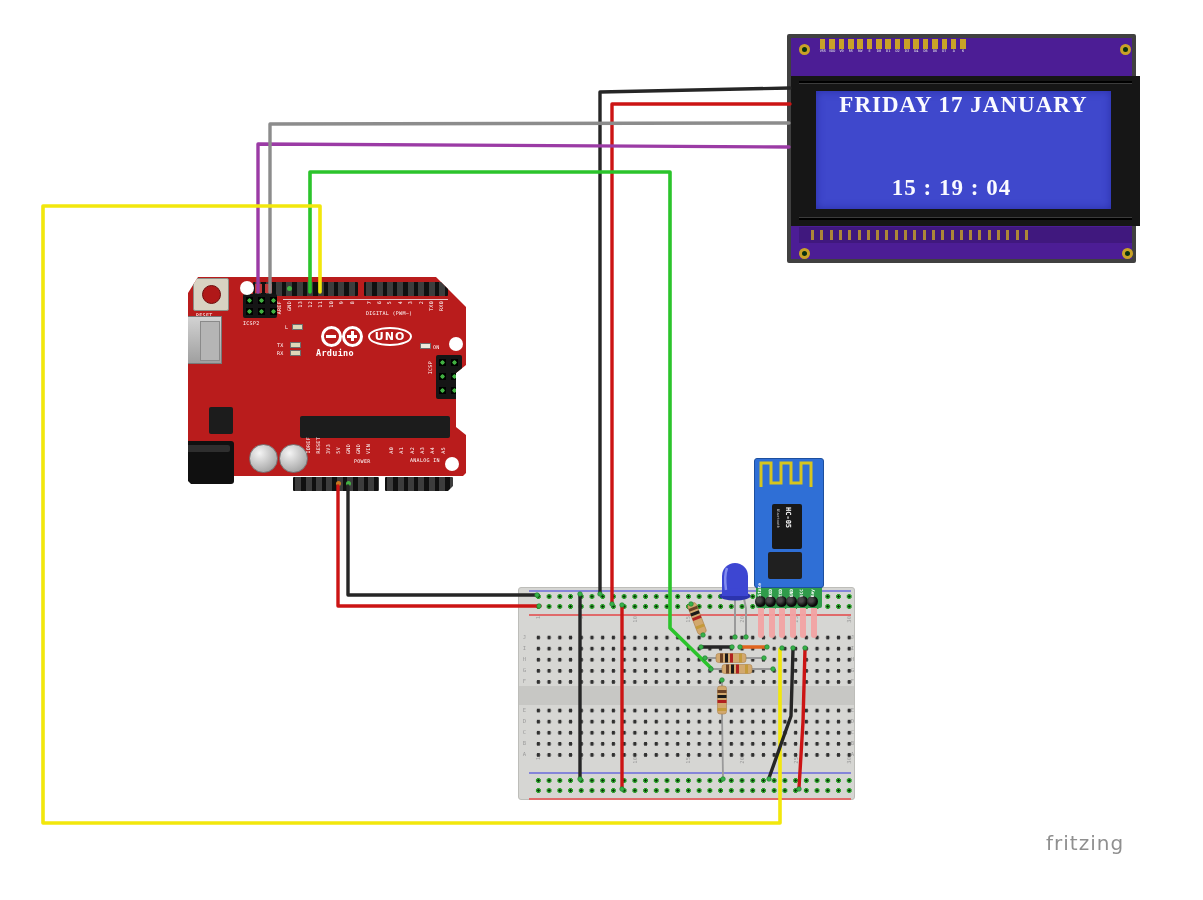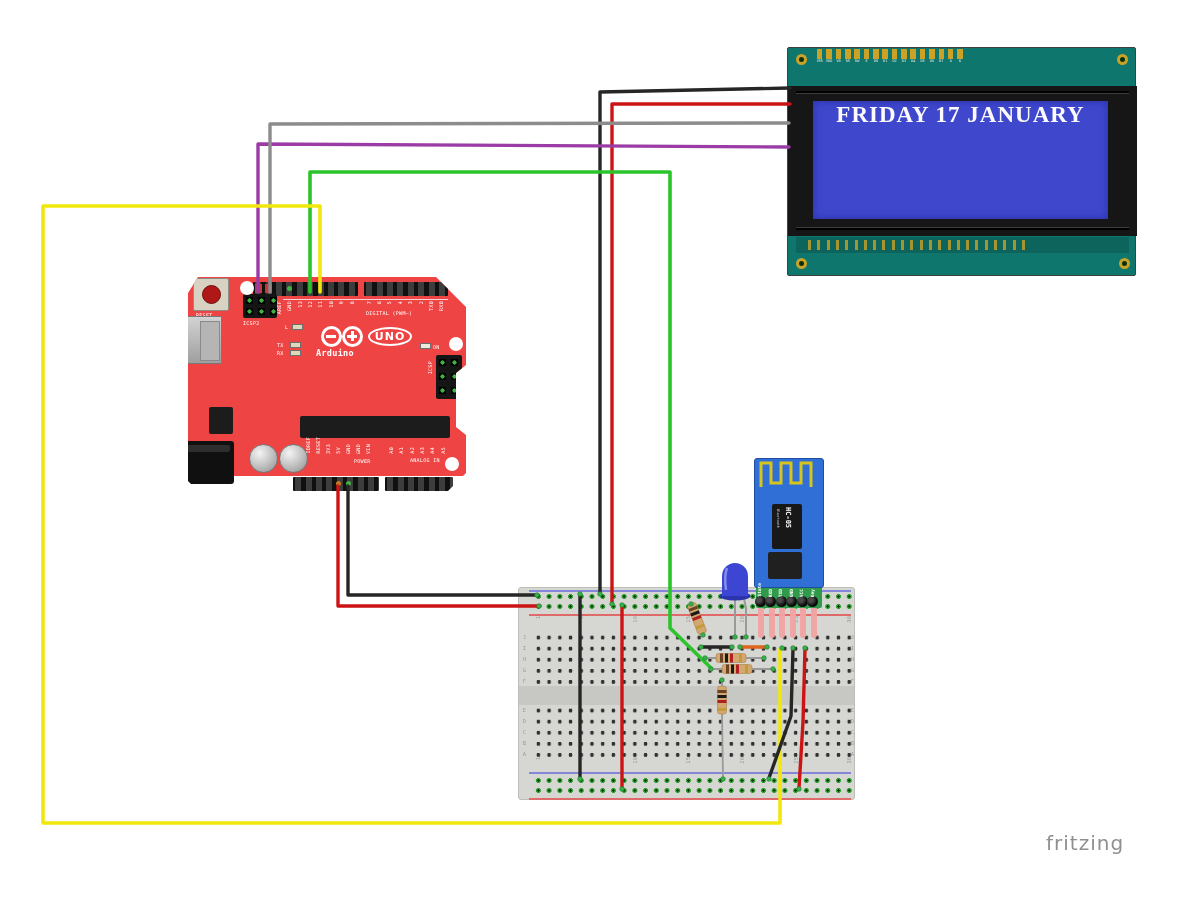--- a/index.html
+++ b/index.html
@@ -17,40 +17,40 @@
   .griddots{position:absolute;
       background-image:radial-gradient(circle at 5.37px 5.55px,#303030 0 1.7px,rgba(0,0,0,0) 2.1px);
       background-size:10.73px 11.1px;}
   .bbnum{position:absolute;writing-mode:vertical-rl;transform:rotate(180deg);
       font:5.5px "DejaVu Sans Mono",monospace;color:#9b9b9b;}
   .bbletters{position:absolute;font:5.5px/11.1px "DejaVu Sans Mono",monospace;color:#9b9b9b;
       white-space:pre-line;text-align:center;width:8px;}
   .pinkbar{position:absolute;width:6px;background:#f2a3a3;border-radius:3px;opacity:.95;}
 
   
-  #ard{position:absolute;left:188px;top:277px;width:278px;height:199px;background:#ef4444;
+  #ard{position:absolute;left:188px;top:277px;width:278px;height:199px;background:#b91c1c;
       clip-path:polygon(10px 0,248px 0,278px 30px,278px 88px,268px 96px,268px 150px,278px 158px,278px 196px,254px 220px,16px 220px,0 204px,0 16px);}
   .pinstrip{position:absolute;background-color:#101010;
       background-image:repeating-linear-gradient(90deg,rgba(0,0,0,0) 0 2.2px,#3d3d3d 2.2px 8.2px,rgba(0,0,0,0) 8.2px 10.4px);
       border-radius:1px;}
   .vlab{position:absolute;writing-mode:vertical-rl;transform:rotate(180deg);
       font:5px "DejaVu Sans Mono",monospace;color:#fff;letter-spacing:.3px;}
   .slk{position:absolute;font:5px "DejaVu Sans Mono",monospace;color:#fff;letter-spacing:.3px;white-space:nowrap;text-align:right;}
   .hole{position:absolute;width:14px;height:14px;border-radius:50%;background:#fff;}
   .ipin{position:absolute;width:7px;height:7px;background:radial-gradient(circle at 3.5px 3.5px,#43b043 0 1.9px,#063306 2.2px,#000 2.4px);}
   .chip{position:absolute;background:#1c1c1c;border-radius:2px;}
   .cap{position:absolute;width:27px;height:27px;border-radius:50%;border:1px solid #777;
       background:radial-gradient(circle at 35% 30%,#f4f4f4,#bdbdbd 55%,#8d8d8d);}
   .ledrect{position:absolute;width:11px;height:6px;background:#ded8b8;border:1px solid #6e6e6e;box-sizing:border-box;}
   .logo-c{position:absolute;width:15px;height:15px;border:3px solid #fff;border-radius:50%;}
   .logobar{position:absolute;background:#fff;}
 
   
-  #lcd{position:absolute;left:787px;top:47px;width:349px;height:229px;background:#0f766e;
-      border:1px solid #404040;border-radius:2px;box-sizing:border-box;}
+  #lcd{position:absolute;left:787px;top:34px;width:349px;height:229px;background:#4c1d95;
+      border:4px solid #404040;border-radius:2px;box-sizing:border-box;}
   .padstrip{position:absolute;background:repeating-linear-gradient(90deg,#c9a227 0 5.5px,rgba(0,0,0,0) 5.5px 9.35px);}
   .lcdpin{position:absolute;width:9px;text-align:center;font:3.5px "DejaVu Sans Mono",monospace;color:#eef3ee;}
   .mhole{position:absolute;width:5px;height:5px;border-radius:50%;border:3px solid #c9a227;background:#08320f;}
   #bezel{position:absolute;left:0px;top:38px;width:349px;height:150px;background:#161616;}
   #screen{position:absolute;left:25px;top:53px;width:295px;height:118px;background:#3f48cc;
       box-shadow:inset 0 0 9px #2a2fa8;}
   .lcdline{position:absolute;left:25px;width:295px;text-align:center;color:#fafaff;
       font-family:"Liberation Serif",serif;font-weight:bold;letter-spacing:1px;}
 
   
@@ -263,20 +263,21 @@
     <div class="mhole" style="left:329px;top:6px;"></div>
     <div class="mhole" style="left:8px;top:210px;"></div>
     <div class="mhole" style="left:331px;top:210px;"></div>
 
     <div id="bezel">
       <div class="abs" style="left:8px;top:5px;width:333px;height:2px;background:#000;border-bottom:1px solid #3c3c3c;"></div>
       <div class="abs" style="left:8px;top:141px;width:333px;height:2px;background:#000;border-top:1px solid #3c3c3c;"></div>
     </div>
     <div id="screen"></div>
     <div class="lcdline" style="top:54px;font-size:23px;">FRIDAY 17 JANUARY</div>
+    <div class="lcdline" style="top:137px;font-size:23px;transform:translateX(-12px);">15 : 19 : 04</div>
 
     <div class="abs" style="left:8px;top:189px;width:333px;height:16px;background:rgba(0,0,0,.15);"></div>
     <div class="padstrip" style="left:20px;top:192px;width:220px;height:10px;background:repeating-linear-gradient(90deg,#c9a227 0 3px,rgba(0,0,0,0) 3px 9.3px);opacity:.8;"></div>
   </div>
 
   <div id="hc05">
     <div class="abs" style="left:2px;top:127px;width:66px;height:26px;background:#2f9b4a;border-radius:2px;"></div>
     <div class="abs" style="left:0;top:3px;width:70px;height:130px;background:#2f6fd6;border-radius:3px;border:1px solid #1d4f9e;box-sizing:border-box;"></div>
     <div class="chip" style="left:18px;top:49px;width:30px;height:45px;background:#181818;">
       <div class="abs" style="left:12px;top:3px;writing-mode:vertical-rl;color:#fff;font:bold 7px 'DejaVu Sans Mono',monospace;">HC-05</div>

